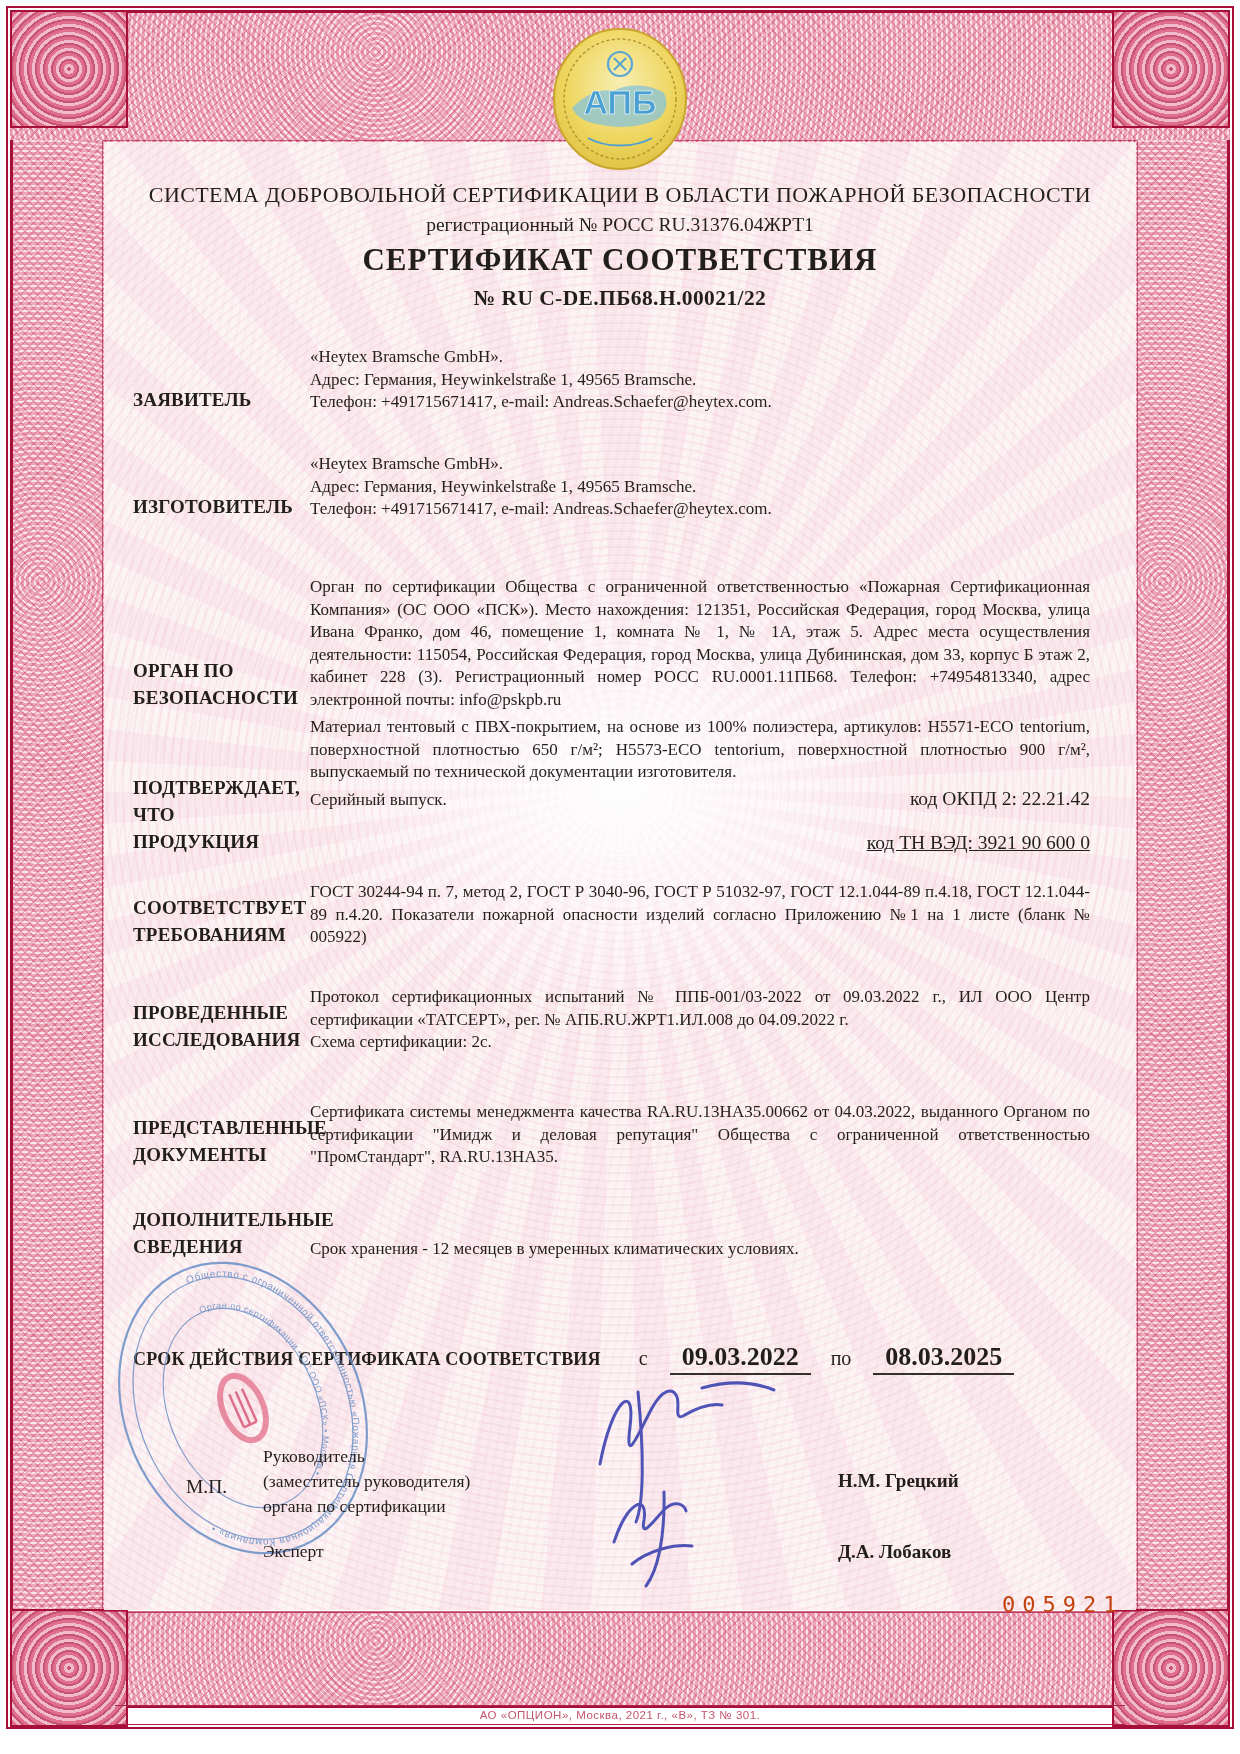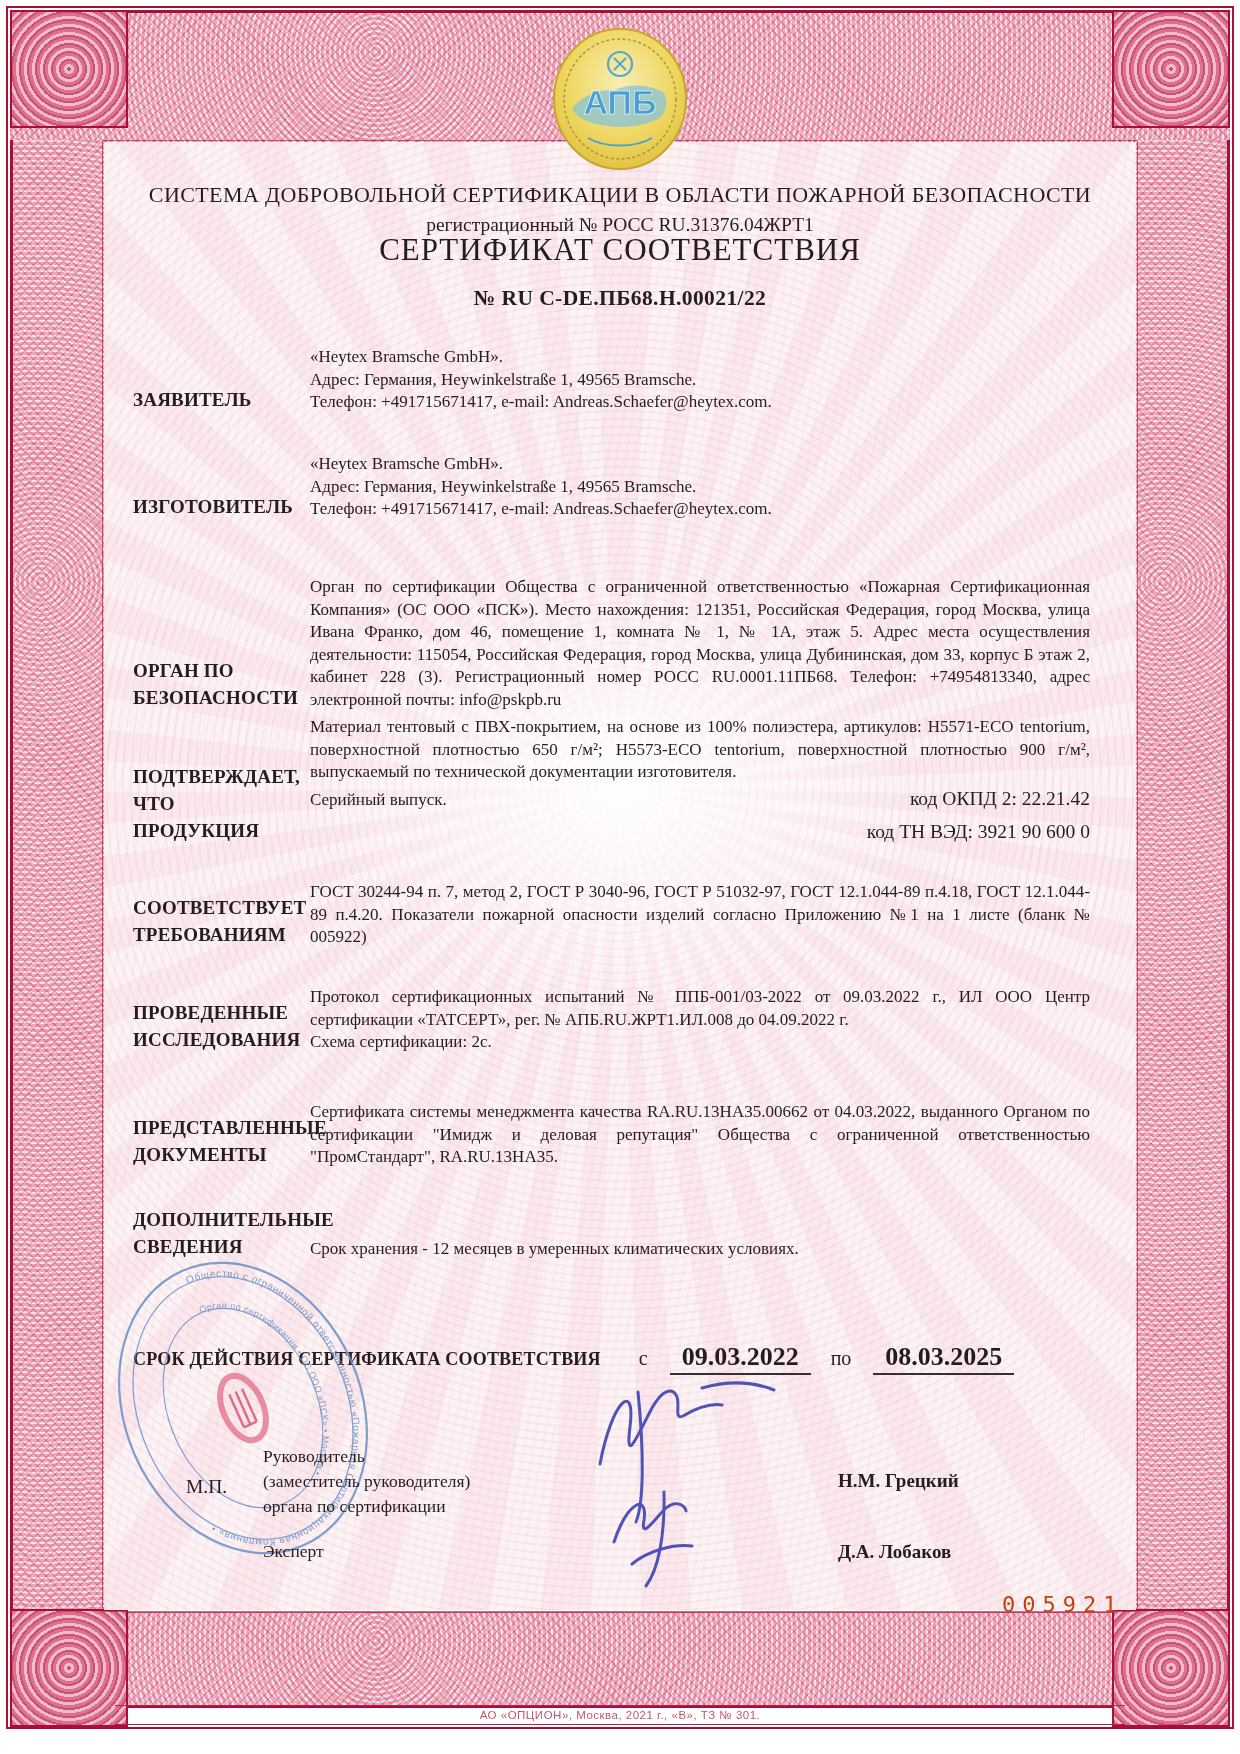--- a/index.html
+++ b/index.html
@@ -38,33 +38,33 @@
       repeating-radial-gradient(circle at 50% 44%, rgba(231,146,168,.12) 0 2px, rgba(255,255,255,0) 2px 8px),
       repeating-linear-gradient(100deg, rgba(240,190,203,.10) 0 3px, rgba(255,255,255,0) 3px 9px),
       #fcf3f5;
   }
   
   .emblem{position:absolute;left:50%;top:26px;transform:translateX(-50%);width:140px;height:146px;}
   
   .hdr{position:absolute;left:120px;width:1000px;text-align:center;}
   .hdr.system{top:182px;font-size:22px;letter-spacing:.4px;}
   .hdr.registration{top:214px;font-size:19.5px;}
-  .hdr.title{top:232px;font-size:31px;font-weight:normal;letter-spacing:1px;}
+  .hdr.title{top:242px;font-size:31px;font-weight:bold;letter-spacing:1px;}
   .hdr.number{top:286px;font-size:21.5px;font-weight:bold;letter-spacing:.4px;}
   
   .row{position:absolute;left:133px;width:957px;display:flex;align-items:flex-end;}
   .row .label{
     flex:none;width:177px;font-weight:bold;font-size:19px;line-height:1.42;
     letter-spacing:.2px;white-space:pre-line;
   }
   .row .content{flex:1;font-size:17px;line-height:1.33;text-align:justify;padding-top:1px;}
   .row .content.lines{text-align:left;}
   .serial-row{display:flex;justify-content:space-between;align-items:baseline;margin-top:2px;}
   .code-line{text-align:right;font-size:19.5px;}
-  .code-line.tnved{margin-top:7px;}
+  .code-line.tnved{margin-top:18px;text-decoration:underline;}
   
   .validity{position:absolute;left:133px;top:1342px;width:980px;display:flex;align-items:baseline;}
   .validity .vlabel{font-weight:bold;font-size:18px;letter-spacing:.2px;}
   .validity .word{font-size:20px;margin-left:38px;}
   .validity .word.po{margin-left:20px;}
   .validity .date{
     font-size:26px;font-weight:bold;margin-left:22px;padding:0 12px 1px 12px;
     border-bottom:2px solid #33302d;text-align:left;
   }
   

